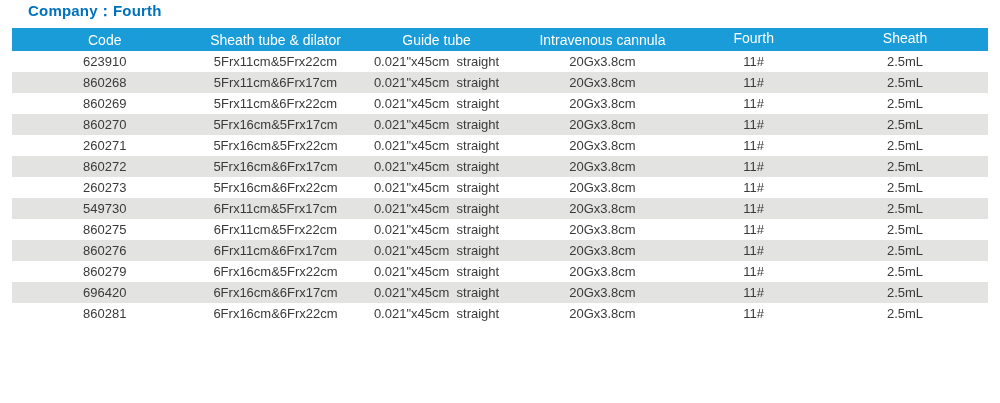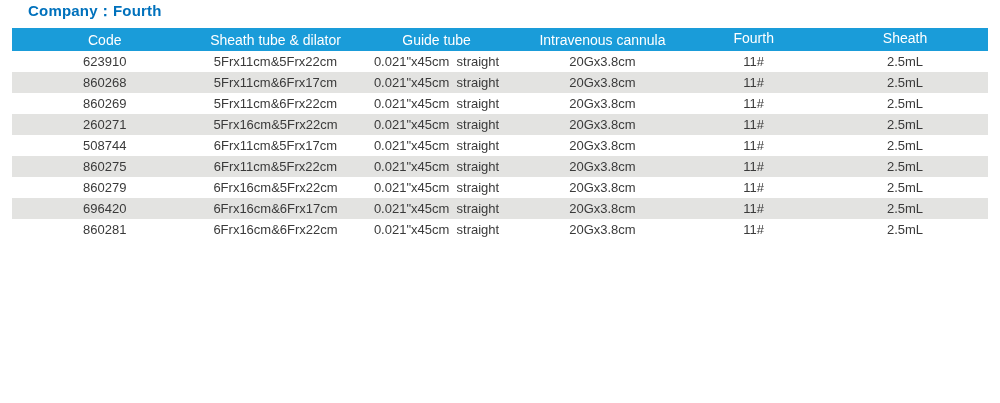--- a/index.html
+++ b/index.html
@@ -88,38 +88,70 @@
   </tr>
       <tr>
     <td>860269</td>
     <td>5Frx11cm&amp;6Frx22cm</td>
     <td>0.021"x45cm  straight</td>
     <td>20Gx3.8cm</td>
     <td>11#</td>
     <td>2.5mL</td>
   </tr>
       <tr>
+    <td>860270</td>
+    <td>5Frx16cm&amp;5Frx17cm</td>
+    <td>0.021"x45cm  straight</td>
+    <td>20Gx3.8cm</td>
+    <td>11#</td>
+    <td>2.5mL</td>
+  </tr>
+      <tr>
     <td>260271</td>
     <td>5Frx16cm&amp;5Frx22cm</td>
     <td>0.021"x45cm  straight</td>
     <td>20Gx3.8cm</td>
     <td>11#</td>
     <td>2.5mL</td>
   </tr>
       <tr>
-    <td>508744</td>
+    <td>860272</td>
+    <td>5Frx16cm&amp;6Frx17cm</td>
+    <td>0.021"x45cm  straight</td>
+    <td>20Gx3.8cm</td>
+    <td>11#</td>
+    <td>2.5mL</td>
+  </tr>
+      <tr>
+    <td>260273</td>
+    <td>5Frx16cm&amp;6Frx22cm</td>
+    <td>0.021"x45cm  straight</td>
+    <td>20Gx3.8cm</td>
+    <td>11#</td>
+    <td>2.5mL</td>
+  </tr>
+      <tr>
+    <td>549730</td>
     <td>6Frx11cm&amp;5Frx17cm</td>
     <td>0.021"x45cm  straight</td>
     <td>20Gx3.8cm</td>
     <td>11#</td>
     <td>2.5mL</td>
   </tr>
       <tr>
     <td>860275</td>
     <td>6Frx11cm&amp;5Frx22cm</td>
+    <td>0.021"x45cm  straight</td>
+    <td>20Gx3.8cm</td>
+    <td>11#</td>
+    <td>2.5mL</td>
+  </tr>
+      <tr>
+    <td>860276</td>
+    <td>6Frx11cm&amp;6Frx17cm</td>
     <td>0.021"x45cm  straight</td>
     <td>20Gx3.8cm</td>
     <td>11#</td>
     <td>2.5mL</td>
   </tr>
       <tr>
     <td>860279</td>
     <td>6Frx16cm&amp;5Frx22cm</td>
     <td>0.021"x45cm  straight</td>
     <td>20Gx3.8cm</td>

